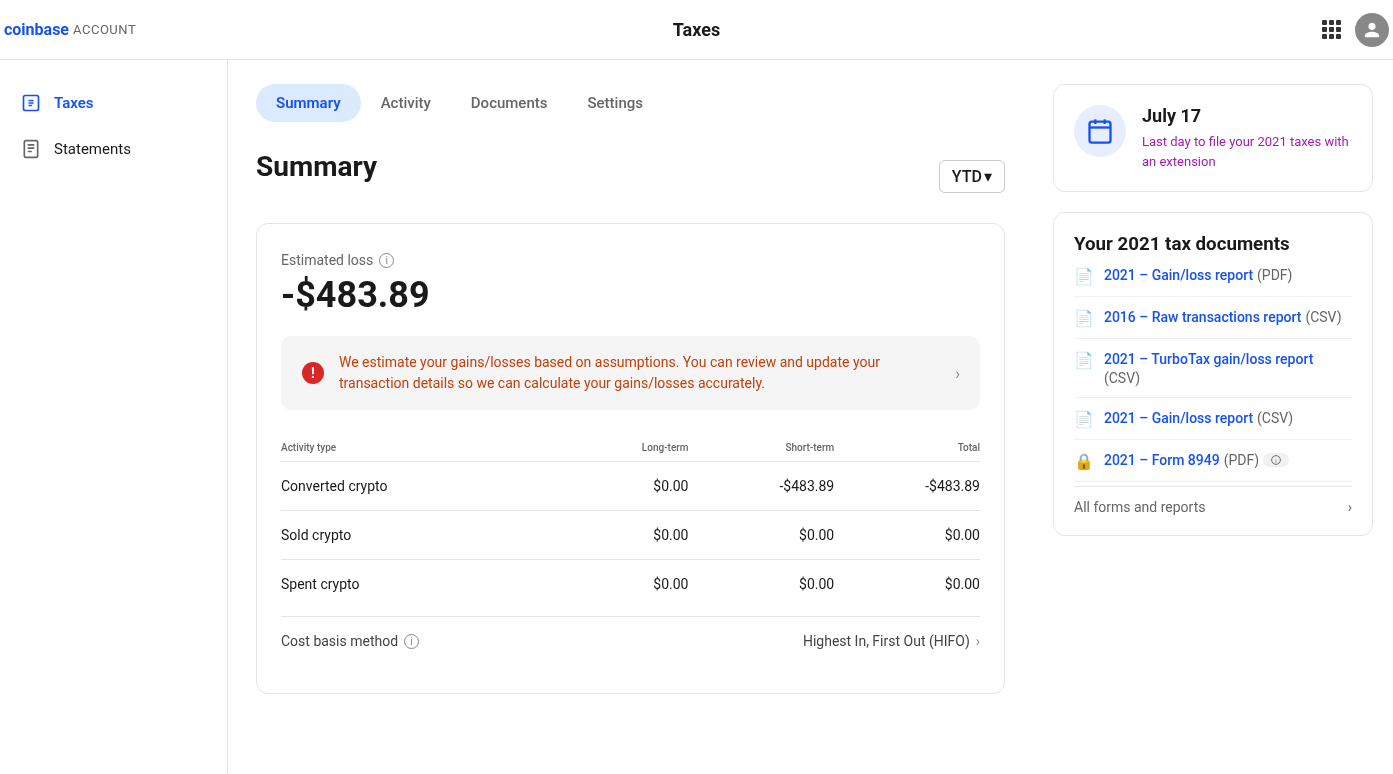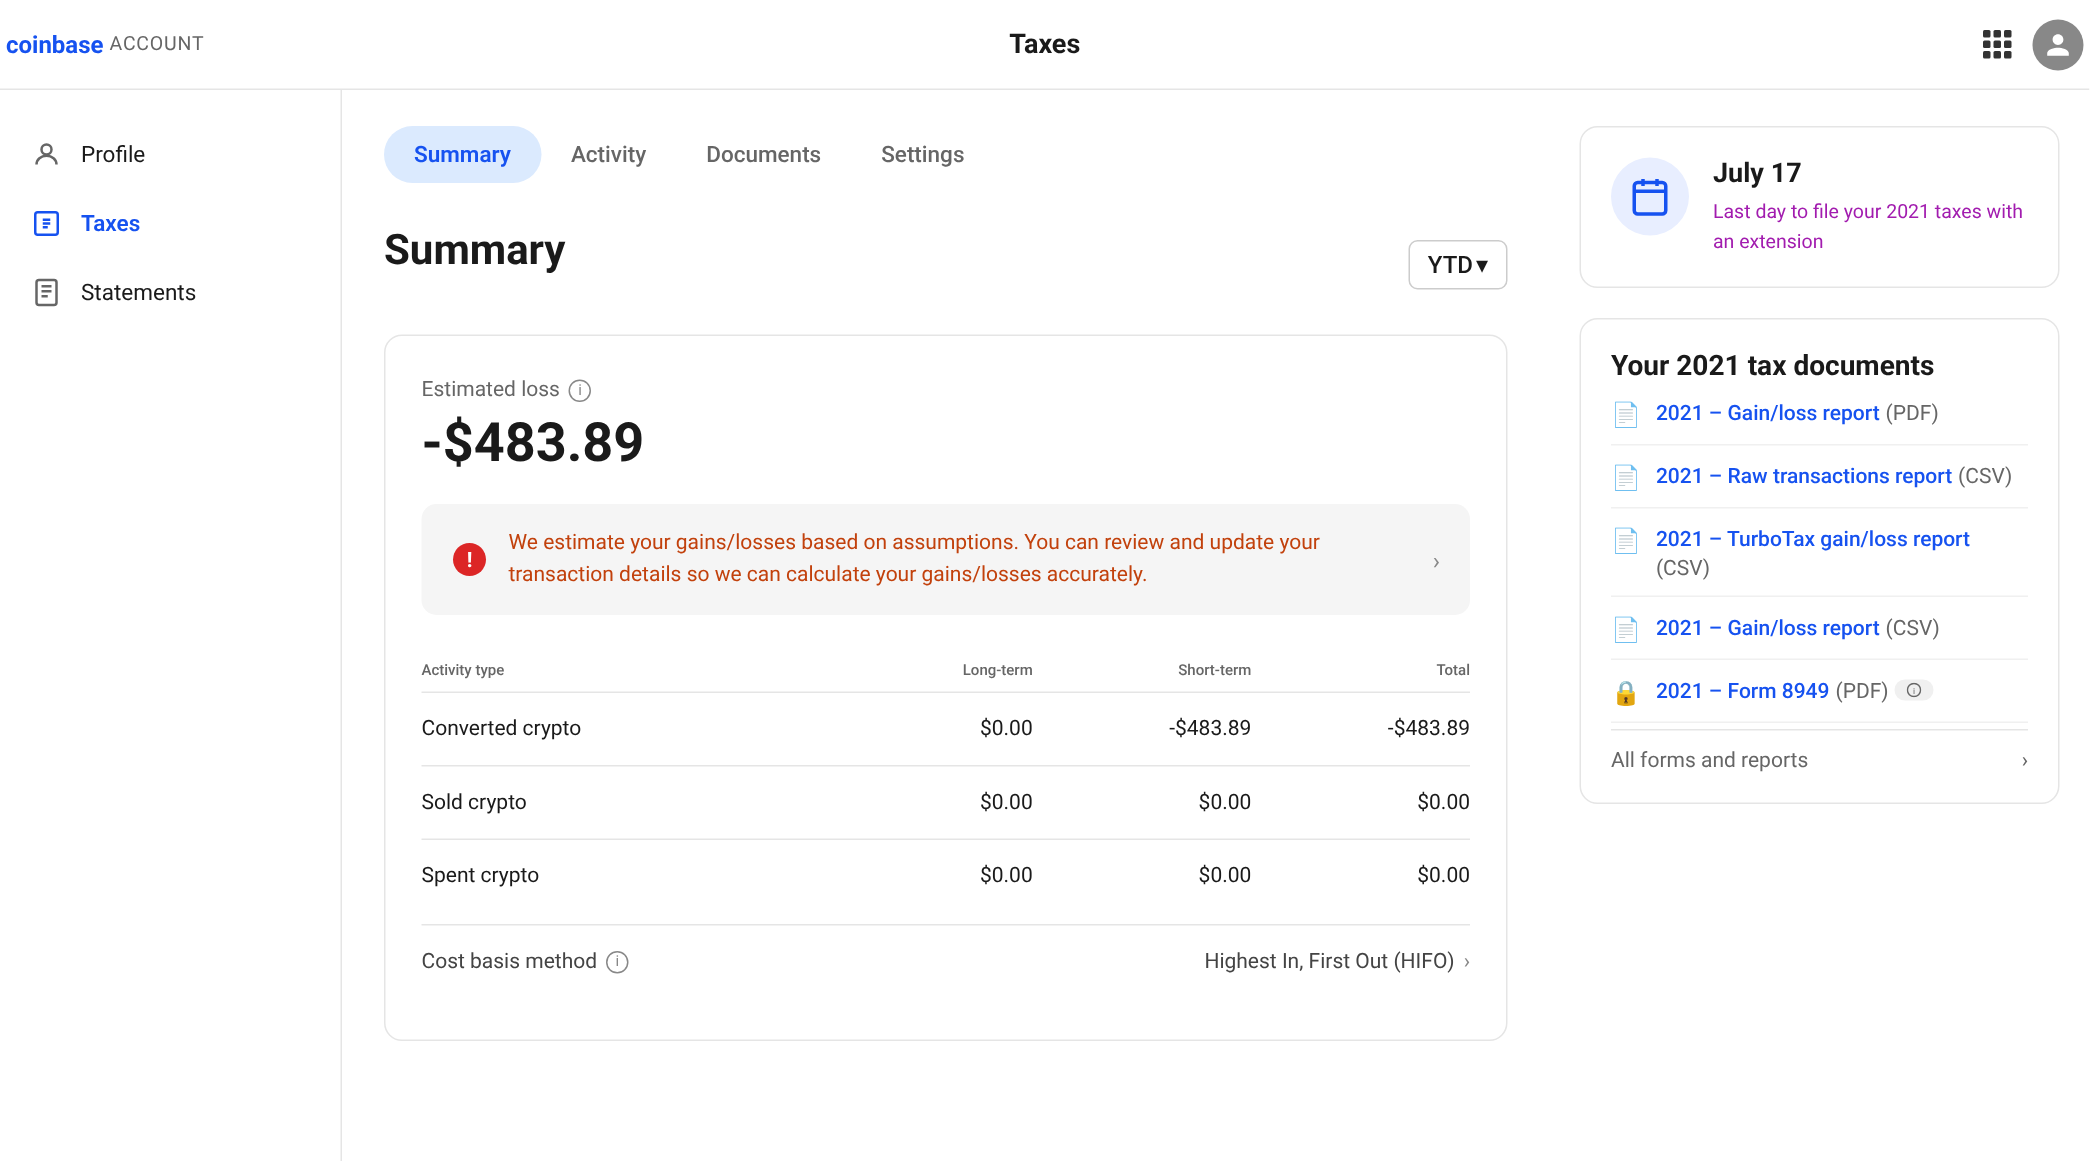--- a/index.html
+++ b/index.html
@@ -116,29 +116,20 @@
         <svg width="18" height="18" viewBox="0 0 24 24" fill="white">
             <path d="M12 12c2.7 0 4.8-2.1 4.8-4.8S14.7 2.4 12 2.4 7.2 4.5 7.2 7.2 9.3 12 12 12zm0 2.4c-3.2 0-9.6 1.6-9.6 4.8v2.4h19.2v-2.4c0-3.2-6.4-4.8-9.6-4.8z"></path>
           </svg>
       </div>
     </div>
   </div>
 
   <div class="main-layout">
 
     <div class="sidebar">
-      <div class="sidebar-item">
-        <div class="sidebar-icon">
-          <svg width="20" height="20" viewBox="0 0 24 24" fill="none" stroke="#666" stroke-width="2">
-              <circle cx="12" cy="8" r="4"></circle>
-              <path d="M4 20c0-4 3.6-7 8-7s8 3 8 7"></path>
-            </svg>
-        </div>
-        <span>Profile</span>
-      </div>
       <div class="sidebar-item active">
         <div class="sidebar-icon">
           <svg width="20" height="20" viewBox="0 0 24 24" fill="none" stroke="#1652f0" stroke-width="2">
               <rect x="3" y="3" width="18" height="18" rx="2"></rect>
               <path d="M9 9h6M9 12h6M9 15h4"></path>
             </svg>
         </div>
         <span style="color:#1652f0;font-weight:600;">Taxes</span>
       </div>
       <div class="sidebar-item">
@@ -257,21 +248,21 @@
             <span class="doc-icon">📄</span>
             <div>
               <span class="doc-link">2021 – Gain/loss report</span>
               <span class="doc-format">(PDF)</span>
             </div>
           </div>
 
           <div class="doc-item">
             <span class="doc-icon">📄</span>
             <div>
-              <span class="doc-link">2021 – Raw transactions report</span>
+              <span class="doc-link">2016 – Raw transactions report</span>
               <span class="doc-format">(CSV)</span>
             </div>
           </div>
 
           <div class="doc-item">
             <span class="doc-icon">📄</span>
             <div>
               <span class="doc-link">2021 – TurboTax gain/loss report</span>
               <span class="doc-format">(CSV)</span>
             </div>

